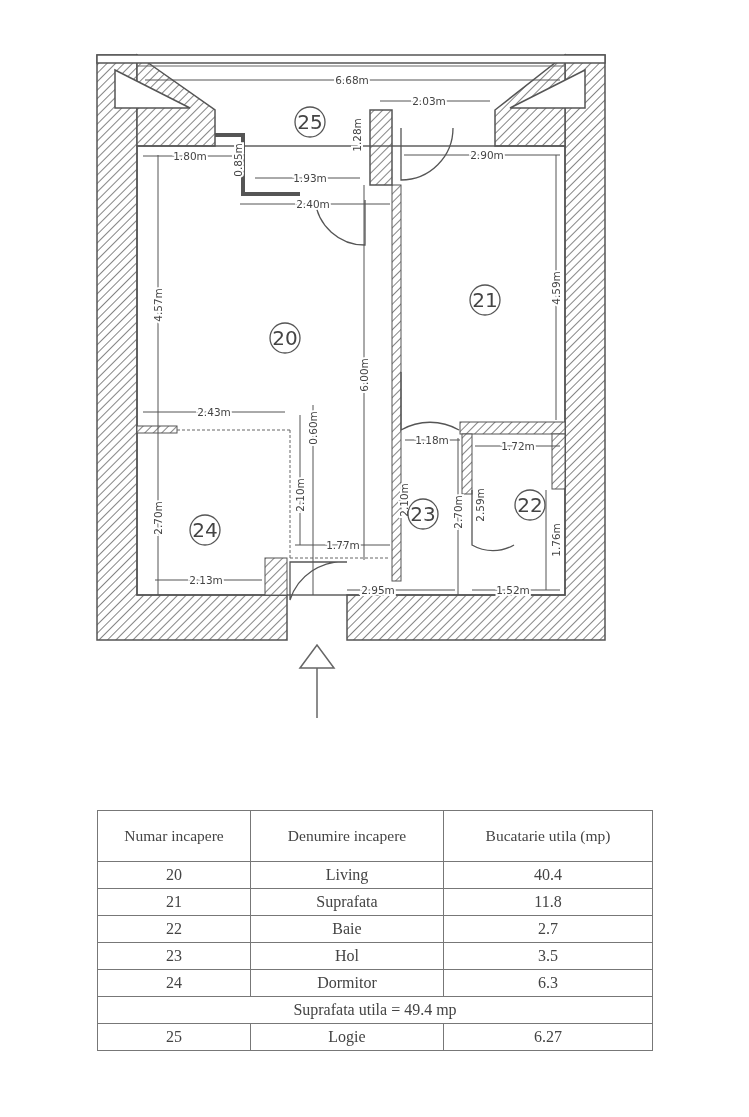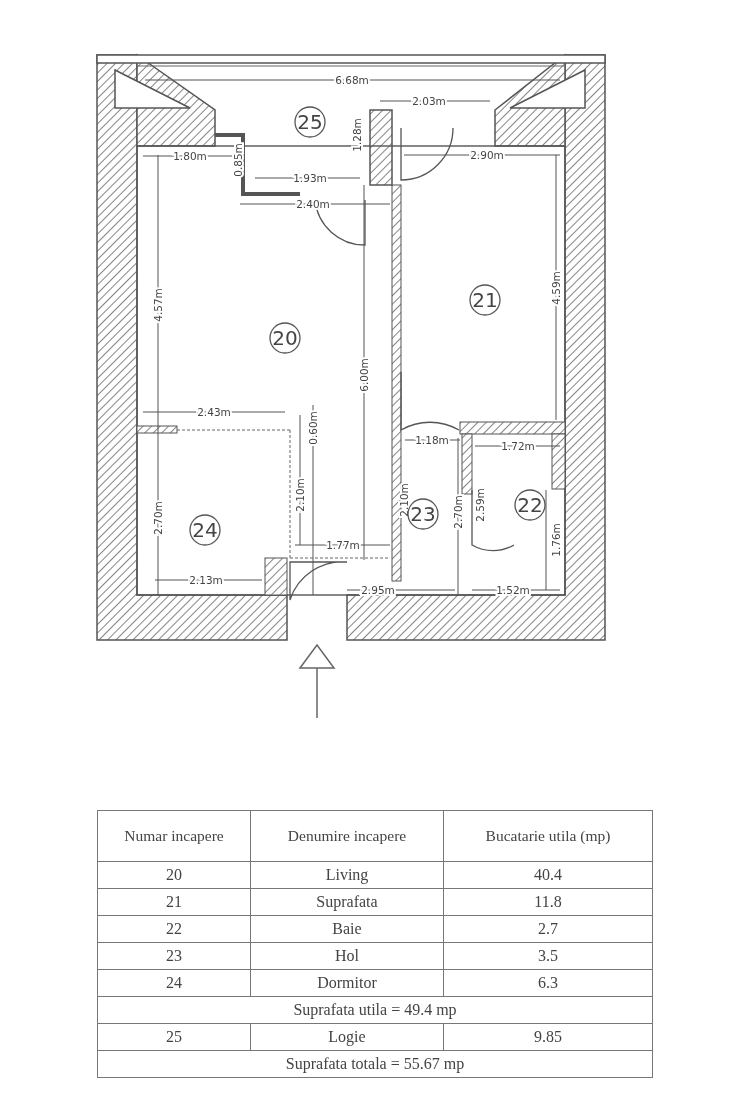--- a/index.html
+++ b/index.html
@@ -181,20 +181,17 @@
       <td>24</td>
       <td>Dormitor</td>
       <td>6.3</td>
     </tr>
     <tr>
       <td colspan="3">Suprafata utila = 49.4 mp</td>
     </tr>
     <tr>
       <td>25</td>
       <td>Logie</td>
-      <td>9.85</td>
-    </tr>
-    <tr>
-      <td colspan="3">Suprafata totala = 55.67 mp</td>
+      <td>6.27</td>
     </tr>
   </tbody>
     </table>
 </div>
 
 </body></html>

